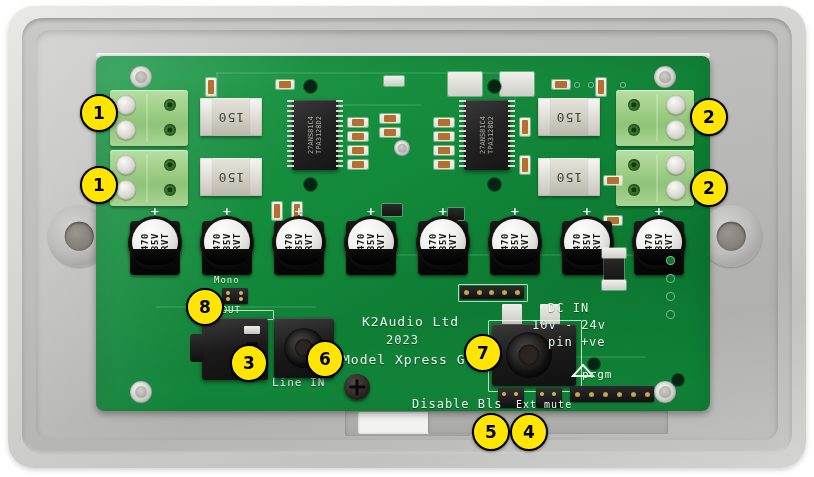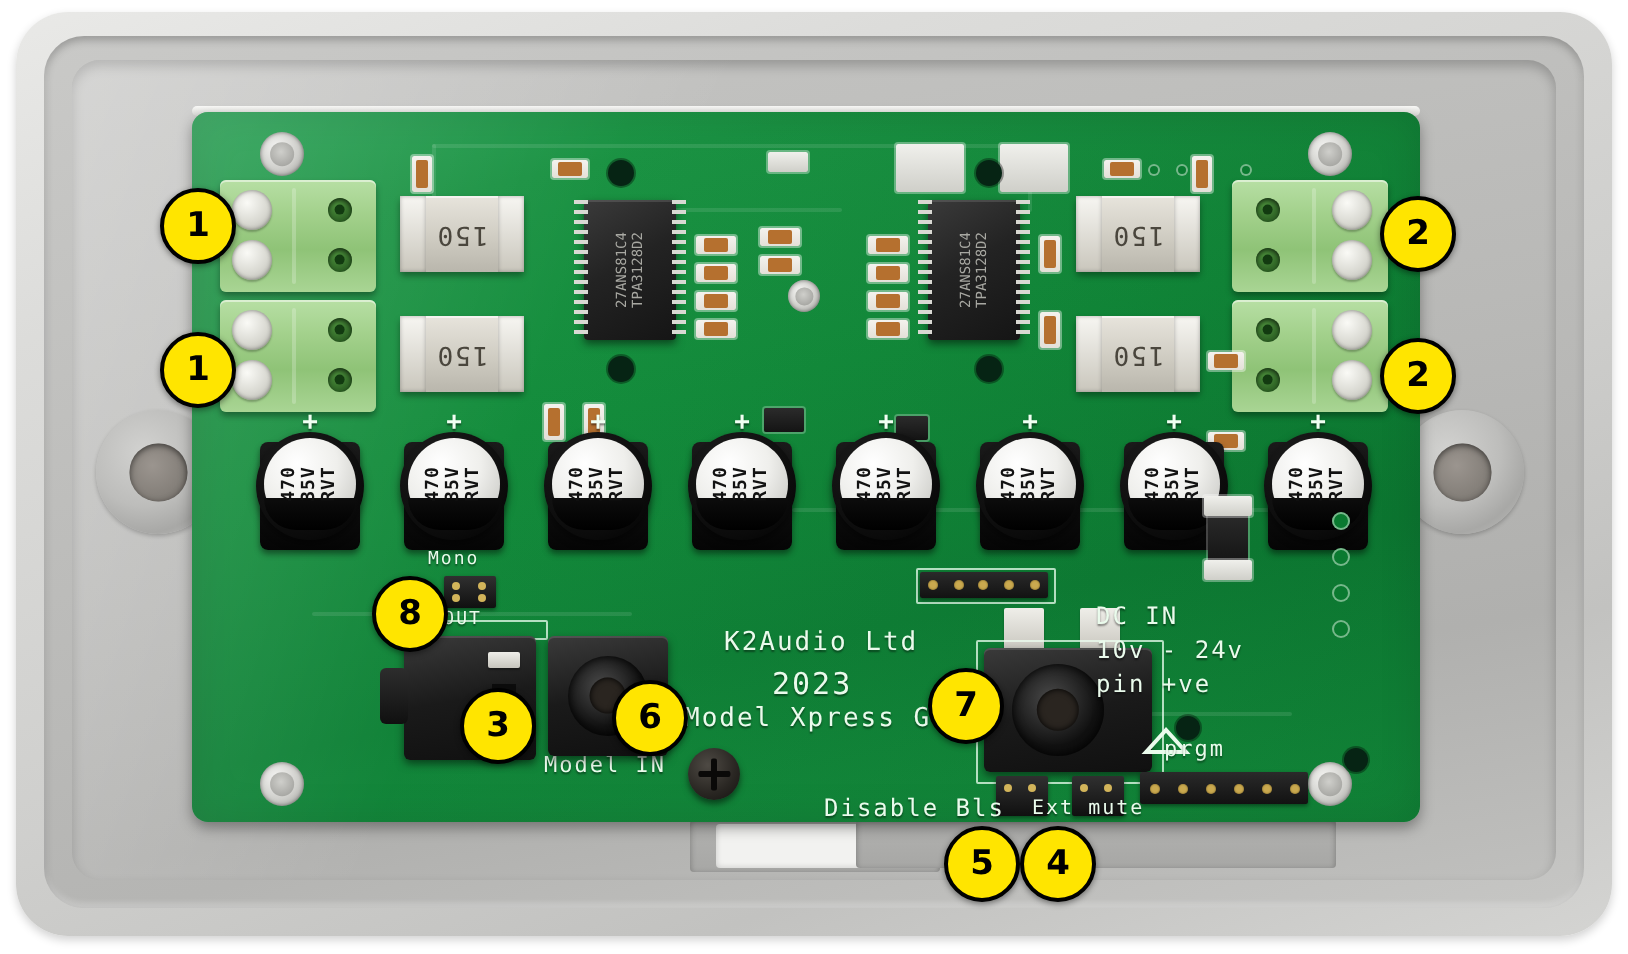--- a/index.html
+++ b/index.html
@@ -444,30 +444,30 @@
     <div class="silk" style="left:100px;top:249px;font-size:9px;">AUX OUT</div>
 
     <div class="silkbox" style="left:104px;top:254px;width:72px;height:8px;"></div>
     <div class="jack" style="left:106px;top:262px;width:66px;height:62px;">
       <div style="position:absolute;left:-12px;top:16px;width:14px;height:28px;border-radius:3px;
                   background:linear-gradient(180deg,#2d2d2d,#101010);"></div>
       <div class="lug" style="left:42px;top:8px;width:16px;height:8px;"></div>
       <div class="lug" style="left:42px;top:44px;width:16px;height:8px;"></div>
       <div style="position:absolute;left:44px;top:24px;width:12px;height:14px;background:#0c0c0c;"></div>
     </div>
-    <div class="silk" style="left:176px;top:320px;font-size:11px;">Model IN</div>
+    <div class="silk" style="left:176px;top:320px;font-size:11px;">Line IN</div>
 
     <div class="jack" style="left:178px;top:262px;width:60px;height:60px;">
       <div class="bore" style="left:10px;top:10px;width:40px;height:40px;">
           <i></i>
         </div>
     </div>
 
     <div class="silk" style="left:266px;top:258px;font-size:13px;text-align:center;">K2Audio Ltd</div>
-    <div class="silk" style="left:290px;top:277px;font-size:15px;">2023</div>
+    <div class="silk" style="left:290px;top:277px;font-size:12px;">2023</div>
     <div class="silk" style="left:246px;top:296px;font-size:13px;">Model Xpress Gen2</div>
 
     <div class="silkbox" style="left:362px;top:228px;width:68px;height:16px;"></div>
     <div class="hdr" style="left:364px;top:230px;width:64px;height:13px;">
       <u></u>
         <u></u>
         <u></u>
         <u></u>
         <u></u>
     </div>
@@ -486,21 +486,21 @@
         <u style="left:16px;top:4px;"></u>
     </div>
     <div class="jmp" style="left:440px;top:332px;width:26px;height:20px;">
       <u style="left:4px;top:4px;"></u>
         <u style="left:16px;top:4px;"></u>
     </div>
     <div class="silk" style="left:316px;top:341px;font-size:12px;">Disable Bls</div>
     <div class="silk" style="left:420px;top:343px;font-size:10px;">Ext mute</div>
 
     <div class="silk" style="left:452px;top:245px;font-size:12px;">DC IN</div>
-    <div class="silk" style="left:452px;top:262px;font-size:12px;">10v - 24v</div>
+    <div class="silk" style="left:436px;top:262px;font-size:12px;">10v - 24v</div>
     <div class="silk" style="left:452px;top:279px;font-size:12px;">pin +ve</div>
 
     <svg style="position:absolute;left:474px;top:306px;" width="26" height="16">
       <polygon points="3,14 13,3 23,14" fill="none" stroke="#eafbec" stroke-width="2"></polygon>
     </svg>
     <div class="silk" style="left:486px;top:312px;font-size:11px;">prgm</div>
     <div class="hdr" style="left:474px;top:330px;width:84px;height:16px;">
       <u></u>
         <u></u>
         <u></u>

